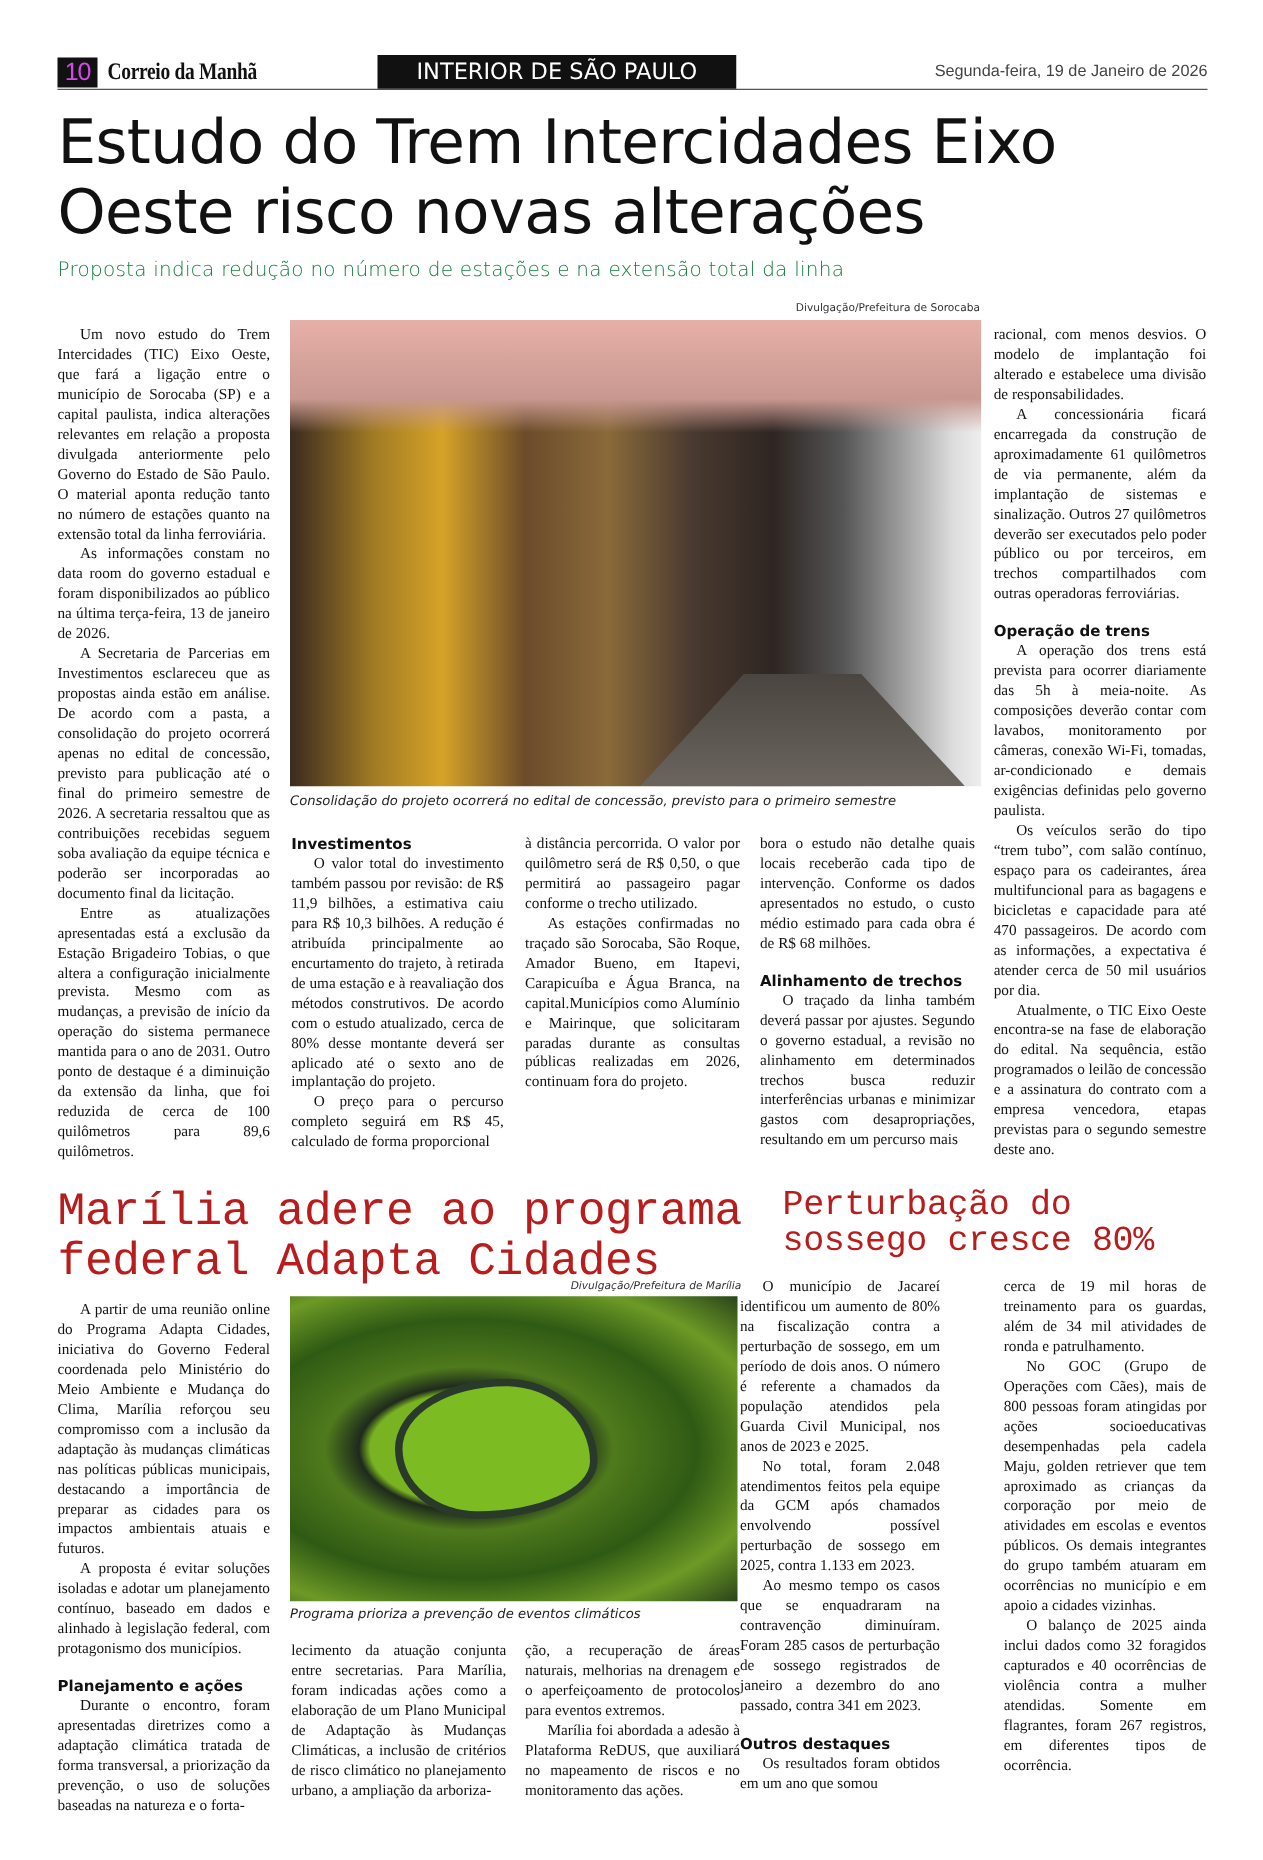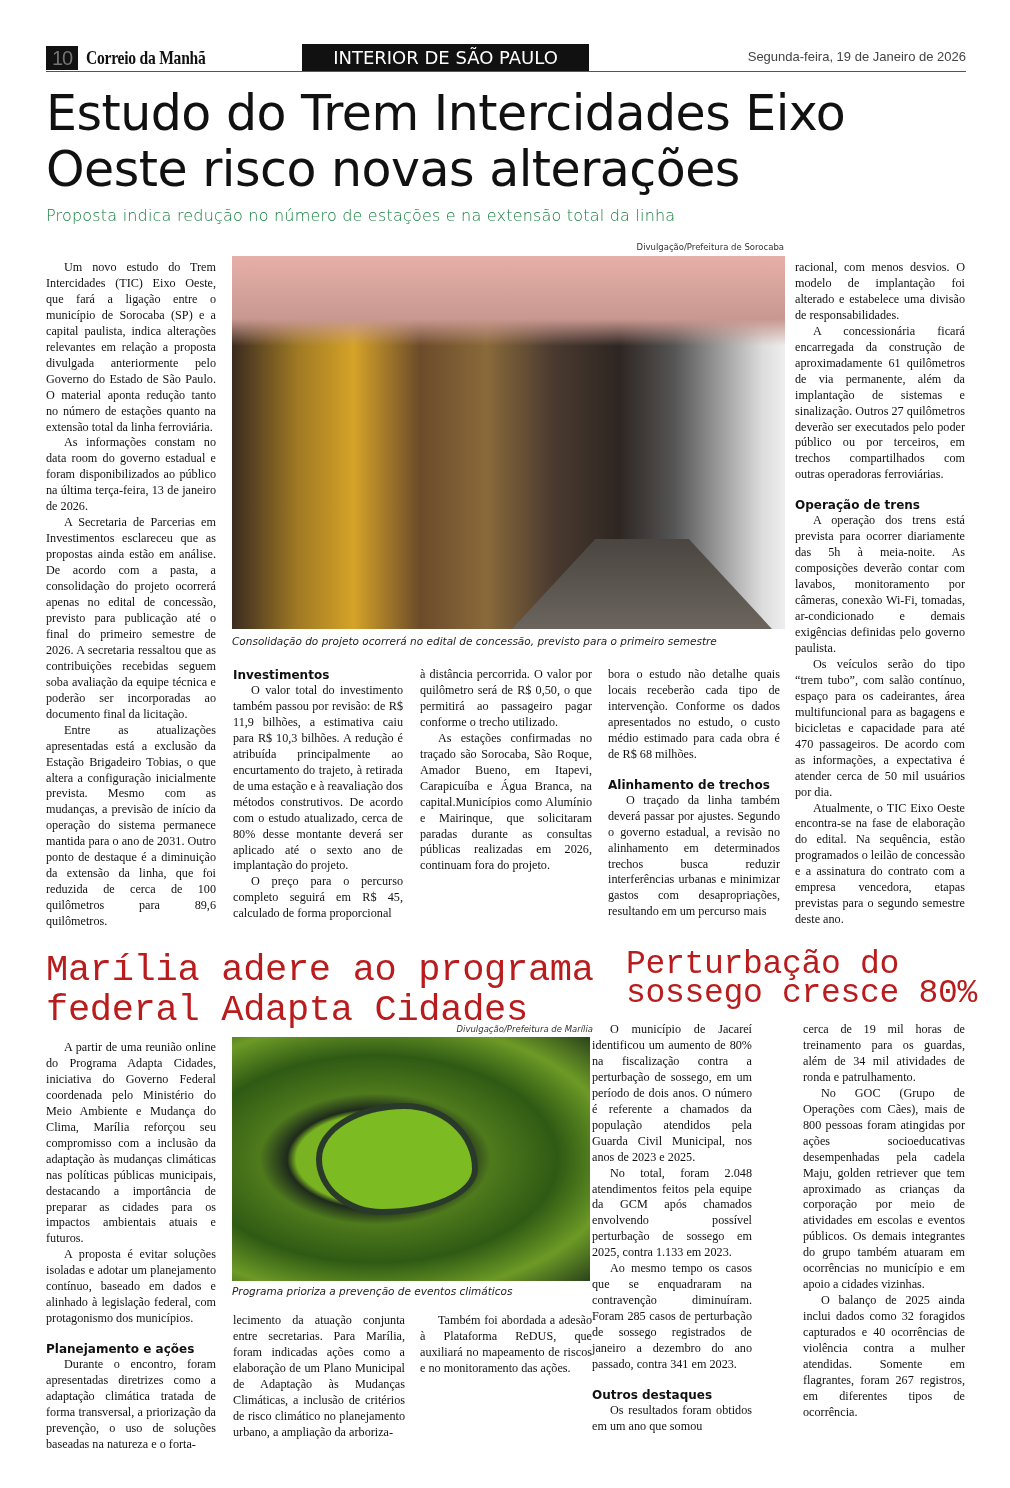--- a/index.html
+++ b/index.html
@@ -1,20 +1,20 @@
 <!DOCTYPE html>
 <html><head>
 <meta charset="utf-8">
 <style>
   * { box-sizing: border-box; margin: 0; padding: 0; }
   html, body { width: 1010px; height: 1488px; background: #fff; overflow: hidden; }
   body { position: relative; color: #111; font-family: "Liberation Serif", serif; }
 
   .masthead { position: absolute; left: 46px; top: 46px; width: 920px; height: 26px; border-bottom: 1.5px solid #555; }
-  .page-num { position: absolute; left: 0; top: 0; width: 32px; height: 24px; background: #111; color: #737373; font-family: "Liberation Sans", sans-serif; font-size: 20px; line-height: 24px; text-align: center; letter-spacing: -1px; }
+  .page-num { position: absolute; left: 0; top: 0; width: 32px; height: 24px; background: #111; color: #d946ef; font-family: "Liberation Sans", sans-serif; font-size: 20px; line-height: 24px; text-align: center; letter-spacing: -1px; }
   .paper-name { position: absolute; left: 40px; top: 0; font-family: "Liberation Serif", serif; font-weight: bold; font-size: 19px; line-height: 24px; transform: scaleX(0.82); transform-origin: left; letter-spacing: -0.3px; }
   .section-label { position: absolute; left: 256px; top: -2px; width: 287px; height: 27px; background: #111; color: #fff; font-family: "DejaVu Sans", sans-serif; font-size: 18px; line-height: 27px; text-align: center; }
   .issue-date { position: absolute; right: 0; top: 3px; font-family: "Liberation Sans", sans-serif; font-size: 13px; color: #444; }
 
   .h1 { position: absolute; left: 46px; top: 86px; width: 930px; font-family: "DejaVu Sans", sans-serif; font-size: 49px; line-height: 56px; font-weight: 500; letter-spacing: -0.5px; }
   .deck { position: absolute; left: 46px; top: 206px; width: 930px; font-family: "DejaVu Sans", sans-serif; font-size: 16px; font-weight: 300; color: #15803d; letter-spacing: 0.2px; }
 
   .credit { position: absolute; font-family: "DejaVu Sans", sans-serif; font-size: 8.5px; color: #333; text-align: right; }
   .caption { position: absolute; font-family: "DejaVu Sans", sans-serif; font-style: italic; font-size: 10.5px; color: #222; }
 
@@ -30,21 +30,21 @@
   .photo-train .windshield { position: absolute; left: 22px; top: 30px; width: 104px; height: 90px; background: #1c1c1c; border-radius: 4px; }
   .photo-train .logo { position: absolute; left: 24px; top: 126px; color: #f2f2f2; font-family: "DejaVu Sans", sans-serif; font-weight: bold; font-size: 15px; }
   .photo-train .light { position: absolute; width: 16px; height: 16px; border-radius: 50%; background: #fff4b0; box-shadow: 0 0 14px 8px rgba(255,200,60,0.8); top: 150px; }
   .photo-train .track { position: absolute; left: 280px; bottom: 0; width: 260px; height: 90px; background: linear-gradient(180deg, #4a4540, #6b655e); clip-path: polygon(32% 0, 68% 0, 100% 100%, 0 100%); }
 
   .photo-lake { left: 232px; top: 1037px; width: 358px; height: 244px; background: radial-gradient(ellipse at 40% 50%, #7ab321 0 26%, #1e2a1c 29%, #4f7a1c 38%, #2f5a14 60%, #6d9a26 80%, #29441a 100%); }
   .photo-lake .lake { position: absolute; left: 90px; top: 72px; width: 150px; height: 100px; background: #7dbb23; border-radius: 55% 45% 60% 40% / 50% 60% 40% 50%; box-shadow: 0 0 0 6px #2a3a2a; }
 
   .h2 { position: absolute; font-family: Liberation Mono, monospace; font-weight: 300; letter-spacing: -0.3px; color: #b91c1c; }
   .h2-marilia { left: 46px; top: 950px; width: 560px; font-size: 37px; line-height: 40px; }
-  .h2-sossego { left: 626px; top: 950px; width: 360px; font-size: 33px; line-height: 29px; }
+  .h2-sossego { left: 626px; top: 950px; width: 360px; font-size: 28px; line-height: 29px; }
 </style>
 </head>
 <body>
 
 <div class="masthead">
   <div class="page-num">10</div>
   <div class="paper-name">Correio da Manhã</div>
   <div class="section-label">INTERIOR DE SÃO PAULO</div>
   <div class="issue-date">Segunda-feira, 19 de Janeiro de 2026</div>
 </div>
@@ -104,21 +104,22 @@
   <p>A proposta é evitar soluções isoladas e adotar um planejamento contínuo, baseado em dados e alinhado à legislação federal, com protagonismo dos municípios.</p>
   <h3 style="margin-top:14px;">Planejamento e ações</h3>
   <p>Durante o encontro, foram apresentadas diretrizes como a adaptação climática tratada de forma transversal, a priorização da prevenção, o uso de soluções baseadas na natureza e o forta-</p>
 </div>
 
 <div class="col" style="left:233px; top:1313px; width:172px;">
   <p style="text-indent:0">lecimento da atuação conjunta entre secretarias. Para Marília, foram indicadas ações como a elaboração de um Plano Municipal de Adaptação às Mudanças Climáticas, a inclusão de critérios de risco climático no planejamento urbano, a ampliação da arboriza-</p>
 </div>
 
 <div class="col" style="left:420px; top:1313px; width:172px;">
-  <p>Também foi abordada a adesão à Plataforma ReDUS, que auxiliará no mapeamento de riscos e no monitoramento das ações.</p>
+  <p style="text-indent:0">ção, a recuperação de áreas naturais, melhorias na drenagem e o aperfeiçoamento de protocolos para eventos extremos.</p>
+  <p>Marília foi abordada a adesão à Plataforma ReDUS, que auxiliará no mapeamento de riscos e no monitoramento das ações.</p>
 </div>
 
 <h2 class="h2 h2-sossego">Perturbação do sossego cresce 80%</h2>
 
 <div class="col" style="left:592px; top:1022px; width:160px;">
   <p>O município de Jacareí identificou um aumento de 80% na fiscalização contra a perturbação de sossego, em um período de dois anos. O número é referente a chamados da população atendidos pela Guarda Civil Municipal, nos anos de 2023 e 2025.</p>
   <p>No total, foram 2.048 atendimentos feitos pela equipe da GCM após chamados envolvendo possível perturbação de sossego em 2025, contra 1.133 em 2023.</p>
   <p>Ao mesmo tempo os casos que se enquadraram na contravenção diminuíram. Foram 285 casos de perturbação de sossego registrados de janeiro a dezembro do ano passado, contra 341 em 2023.</p>
   <h3 style="margin-top:14px;">Outros destaques</h3>
   <p>Os resultados foram obtidos em um ano que somou</p>

